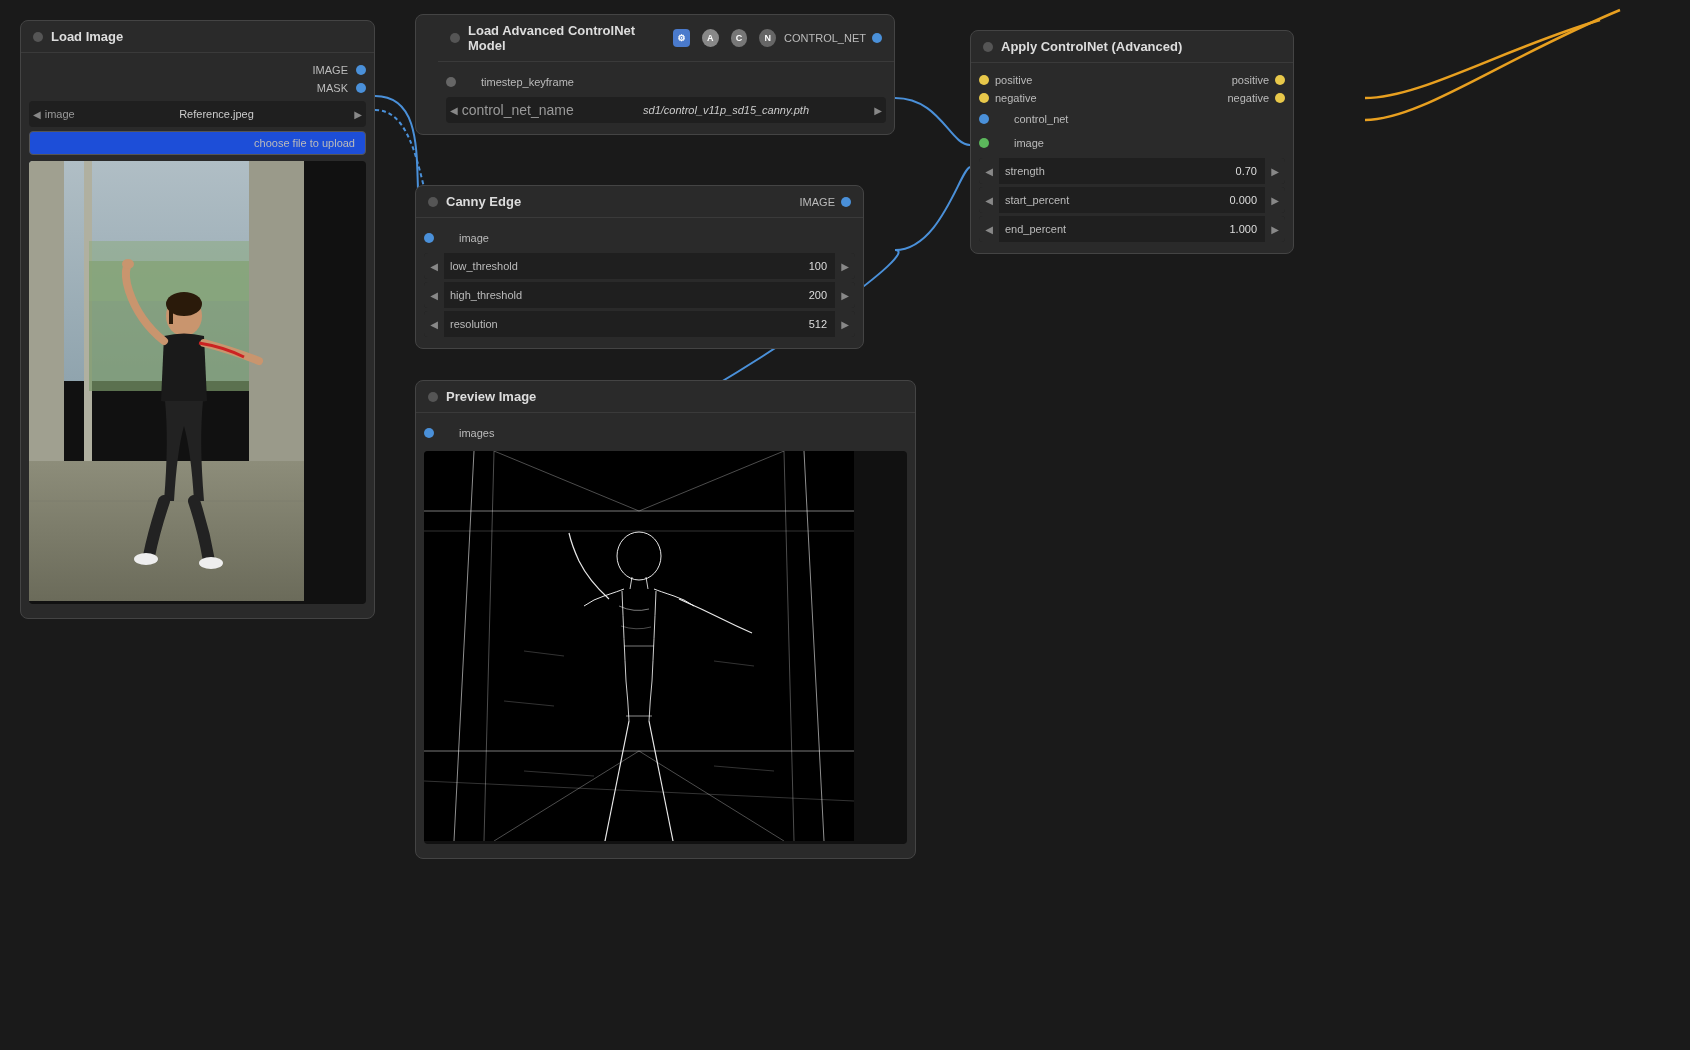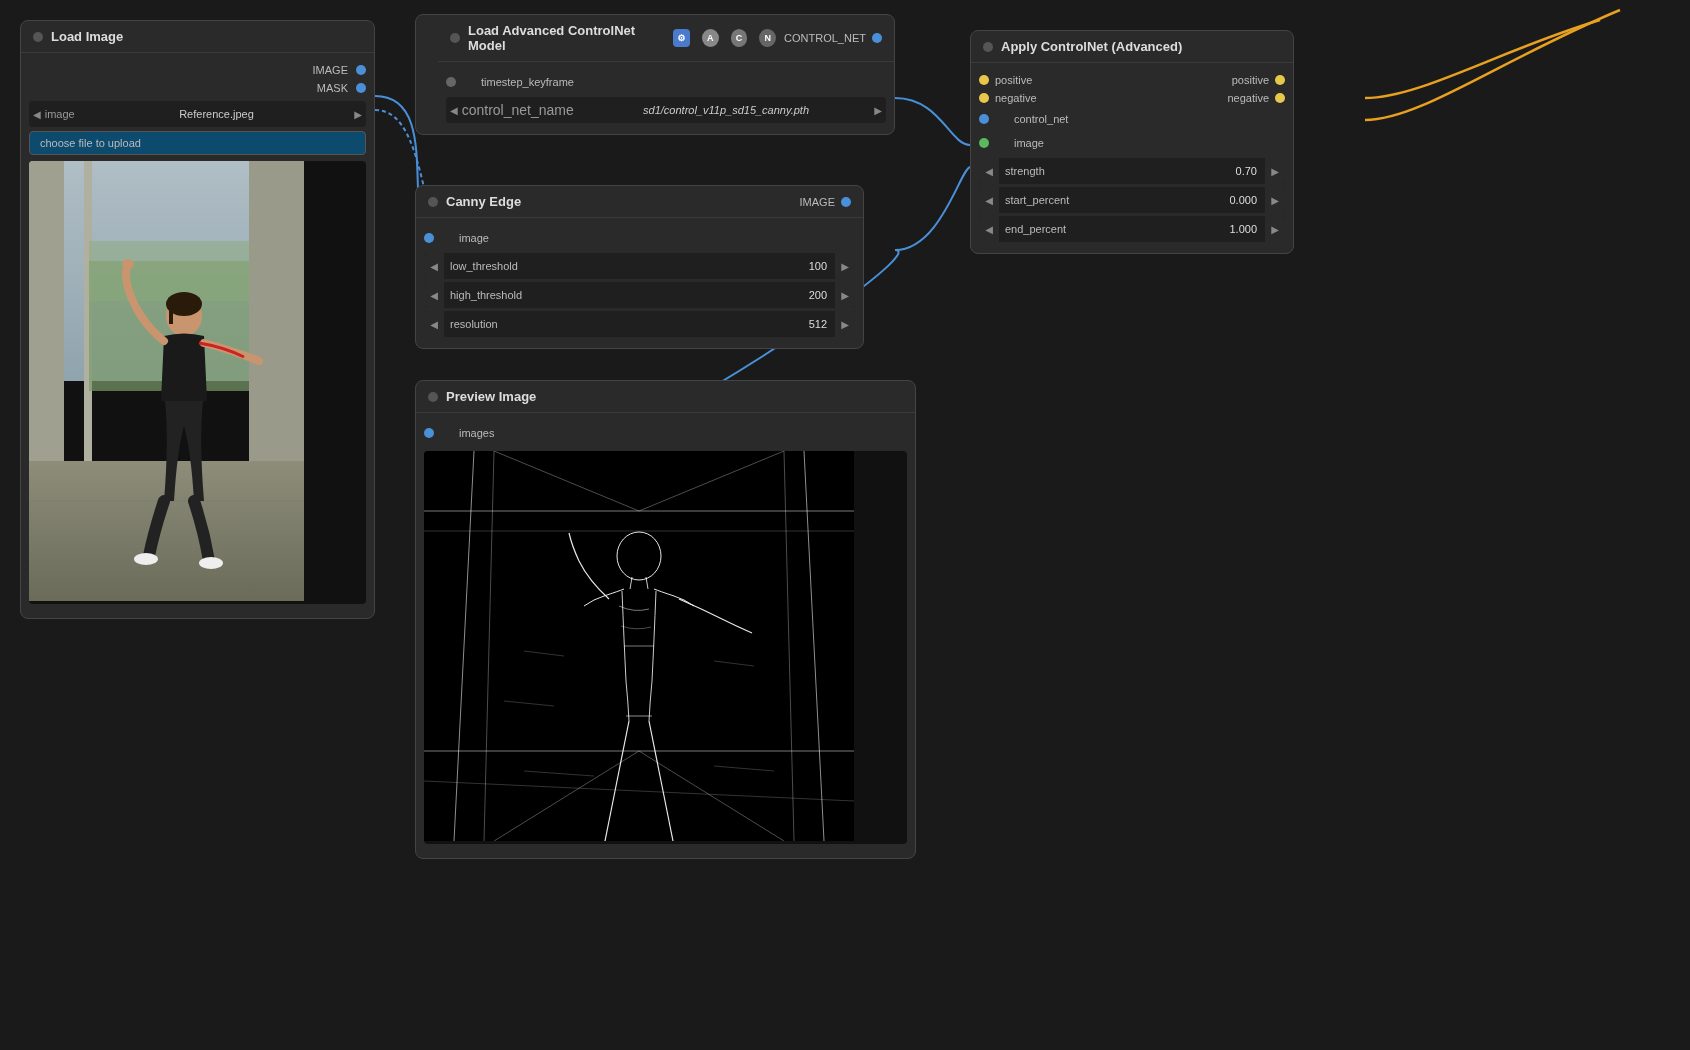--- a/index.html
+++ b/index.html
@@ -135,25 +135,25 @@
     .select-value {
       flex: 1;
       text-align: center;
       font-size: 11px;
       color: #ccc;
     }
 
     
     .upload-btn {
       margin: 4px 8px;
-      background: #0c4a6e;
+      background: #1d4ed8;
       border: 1px solid #555;
       border-radius: 4px;
       padding: 5px 10px;
-      text-align: left;
+      text-align: right;
       cursor: pointer;
       font-size: 11px;
       color: #bbb;
     }
 
     
     .image-preview {
       margin: 6px 8px;
       border-radius: 4px;
       overflow: hidden;

